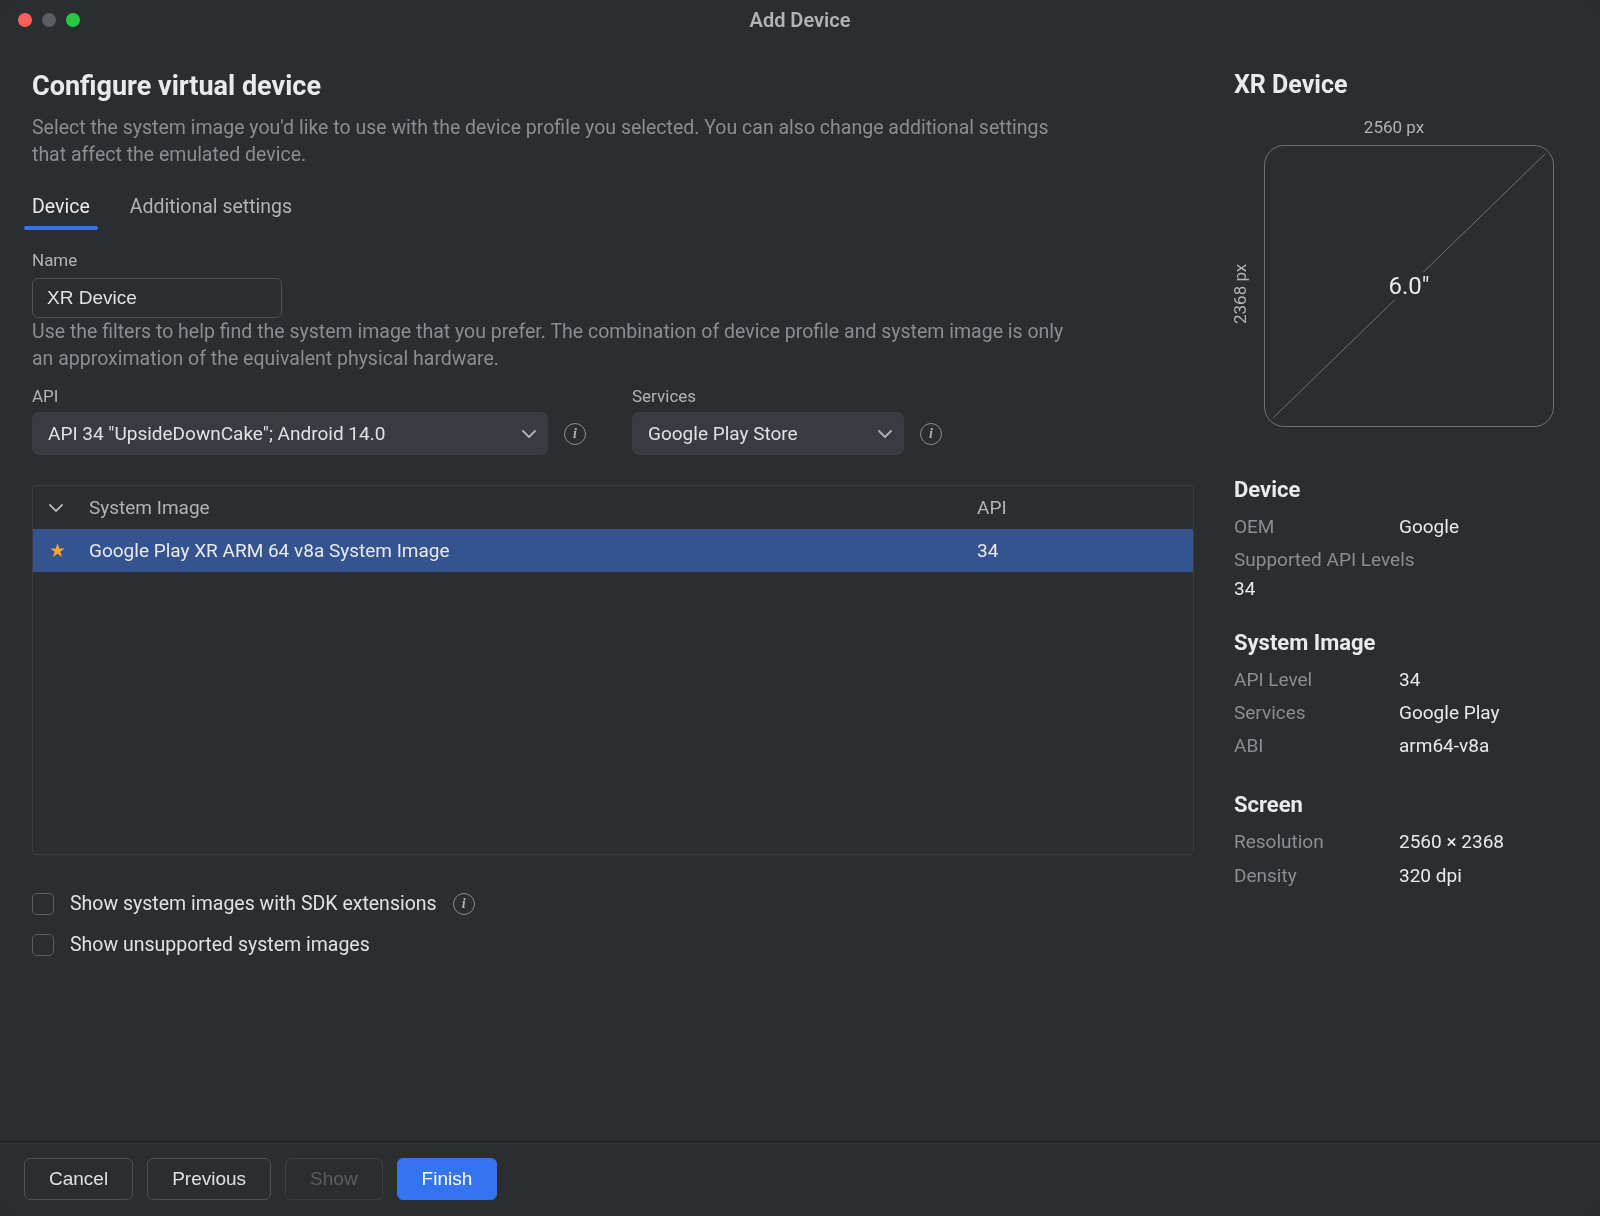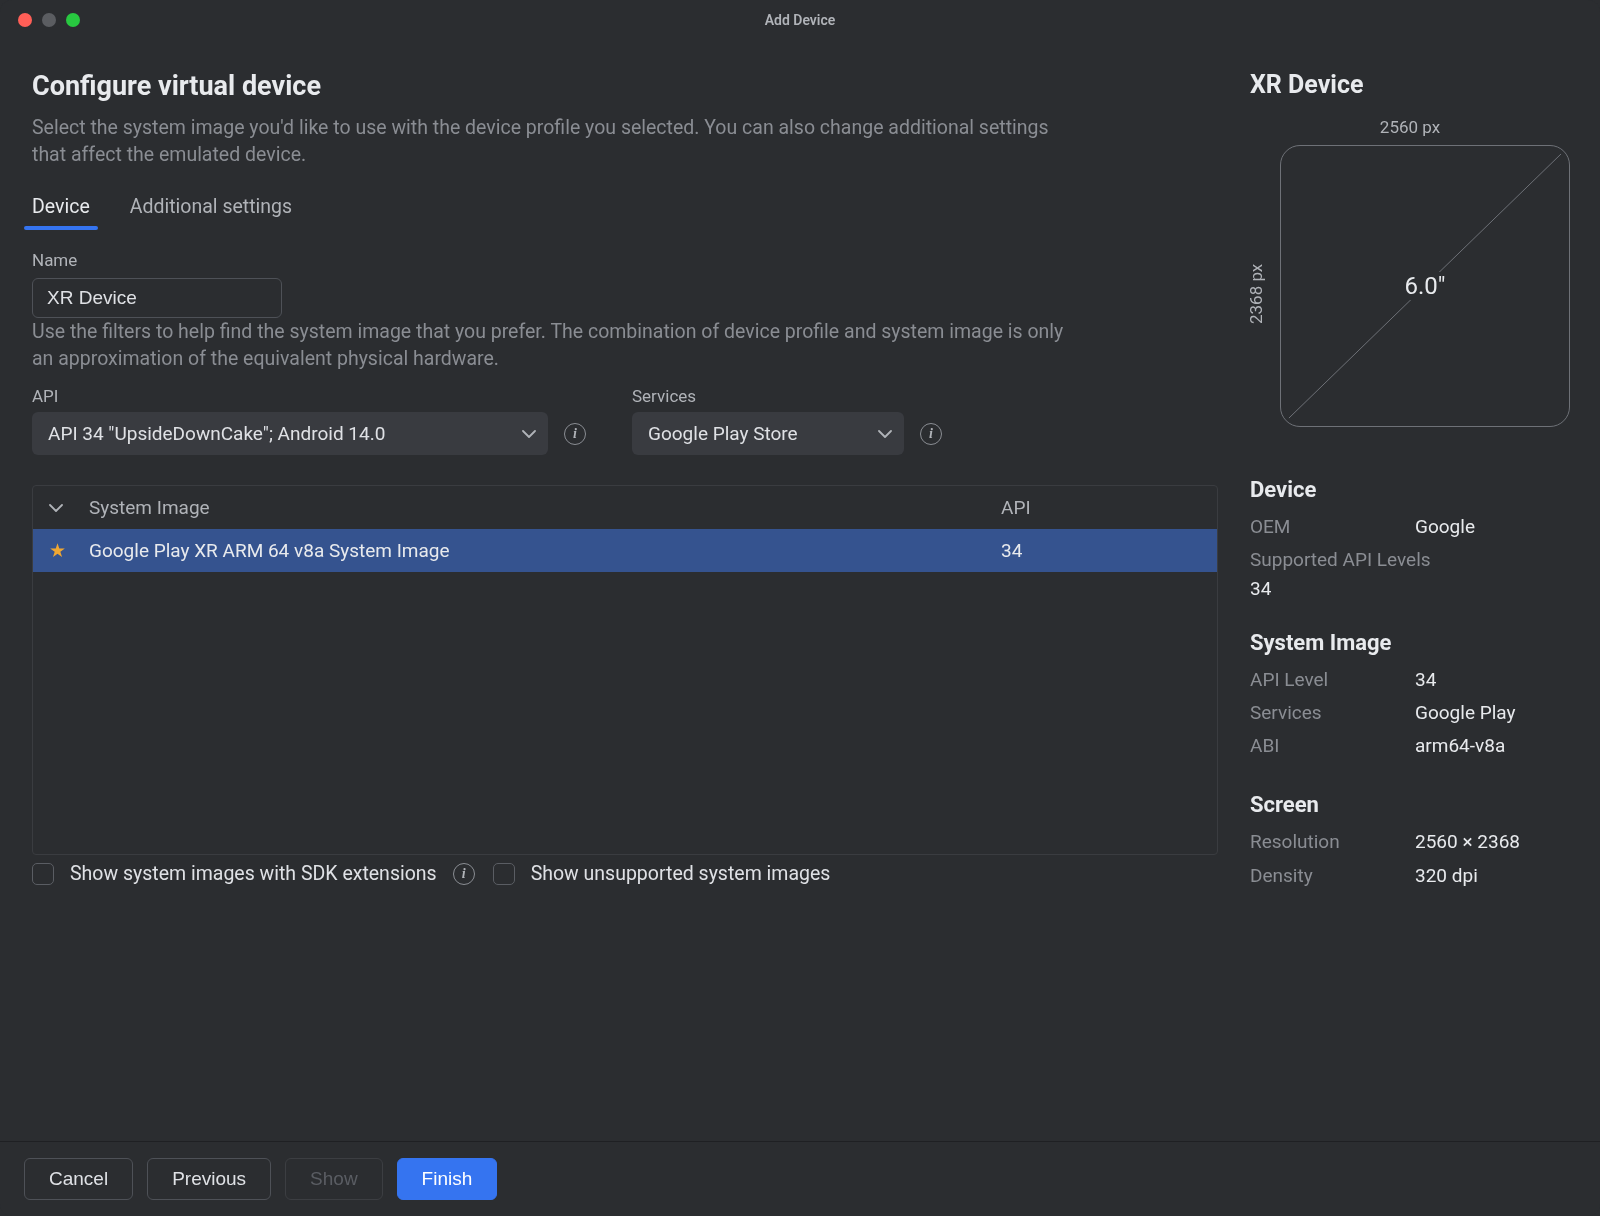--- a/index.html
+++ b/index.html
@@ -34,35 +34,35 @@
     padding-left: 18px;
   }
   .tl { width: 14px; height: 14px; border-radius: 50%; }
   .tl-close { background: #ff5f57; }
   .tl-min { background: #5b5d61; }
   .tl-max { background: #28c840; }
   .titlebar-title {
     position: absolute;
     left: 0; right: 0;
     text-align: center;
-    font-size: 14px;
+    font-size: 20px;
     font-weight: 600;
     color: #b0b3b8;
     pointer-events: none;
   }
   .body {
     flex: 1;
     display: flex;
     flex-direction: column;
   }
   .content {
     flex: 1;
     display: flex;
-    gap: 32px;
-    padding: 30px 20px 10px 32px;
+    gap: 40px;
+    padding: 30px 36px 10px 32px;
   }
   .main { flex: 1; min-width: 0; }
   .side { width: 330px; flex-shrink: 0; }
   h1.page-title {
     font-size: 27px;
     font-weight: 700;
     color: #e8eaed;
     margin-bottom: 12px;
   }
   .desc {
@@ -176,21 +176,21 @@
   }
   .thead { color: #b0b3b8; }
   .thead .expand { width: 40px; display:flex; align-items:center; }
   .col-img { flex: 1; }
   .col-api { width: 200px; }
   .trow {
     background: #35538f;
     color: #e8eaed;
   }
   .trow .star { width: 40px; color: #f0a732; font-size: 19px; }
-  .checks { margin-top: 7px; display:flex; flex-direction:row; gap:18px; }
+  .checks { margin-top: 37px; display:flex; flex-direction:column; gap:18px; }
   .check-row { display:flex; align-items:center; gap:16px; }
   .checkbox {
     width: 22px; height: 22px;
     border: 1.8px solid #5a5d63;
     border-radius: 5px;
     background: transparent;
     cursor: pointer;
     flex-shrink:0;
   }
   .check-label { color: #dfe1e5; font-size: 19.5px; }

